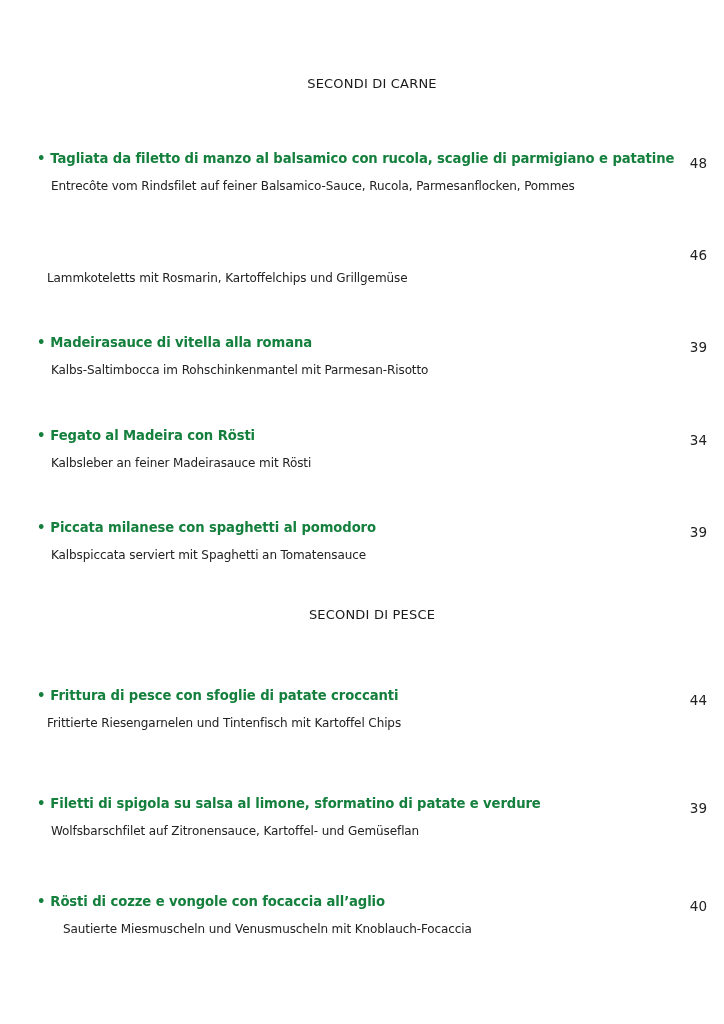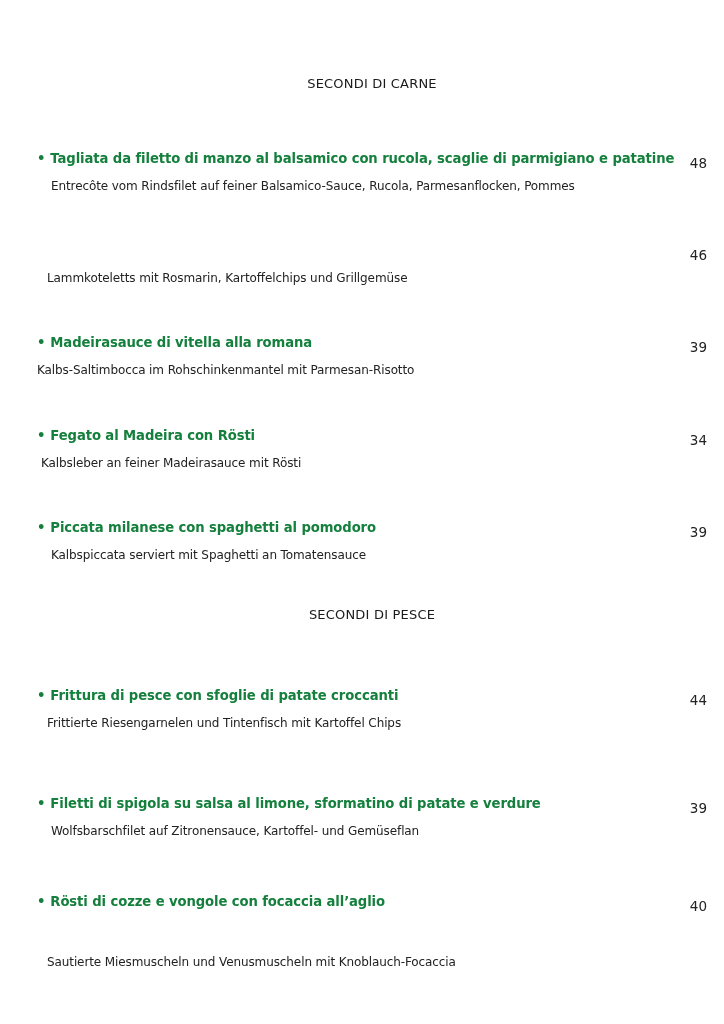--- a/index.html
+++ b/index.html
@@ -80,29 +80,29 @@
 
   <div class="item" style="top:243px;">
     <div class="item-desc" style="left:10px;">Lammkoteletts mit Rosmarin, Kartoffelchips und Grillgemüse</div>
     <div class="item-price">46</div>
   </div>
 
   <div class="item" style="top:335px;">
     <div class="item-name">
       <span class="bullet">•</span><span>Madeirasauce di vitella alla romana</span>
     </div>
-    <div class="item-desc" style="left:0;">Kalbs-Saltimbocca im Rohschinkenmantel mit Parmesan-Risotto</div>
+    <div class="item-desc" style="left:14px;">Kalbs-Saltimbocca im Rohschinkenmantel mit Parmesan-Risotto</div>
     <div class="item-price">39</div>
   </div>
 
   <div class="item" style="top:428px;">
     <div class="item-name">
       <span class="bullet">•</span><span>Fegato al Madeira con Rösti</span>
     </div>
-    <div class="item-desc" style="left:4px;">Kalbsleber an feiner Madeirasauce mit Rösti</div>
+    <div class="item-desc" style="left:14px;">Kalbsleber an feiner Madeirasauce mit Rösti</div>
     <div class="item-price">34</div>
   </div>
 
   <div class="item" style="top:520px;">
     <div class="item-name">
       <span class="bullet">•</span><span>Piccata milanese con spaghetti al pomodoro</span>
     </div>
     <div class="item-desc" style="left:14px;">Kalbspiccata serviert mit Spaghetti an Tomatensauce</div>
     <div class="item-price">39</div>
   </div>
@@ -124,16 +124,16 @@
       <span class="bullet">•</span><span>Filetti di spigola su salsa al limone, sformatino di patate e verdure</span>
     </div>
     <div class="item-desc" style="left:14px;">Wolfsbarschfilet auf Zitronensauce, Kartoffel- und Gemüseflan</div>
     <div class="item-price">39</div>
   </div>
 
   <div class="item" style="top:894px;">
     <div class="item-name">
       <span class="bullet">•</span><span>Rösti di cozze e vongole con focaccia all’aglio</span>
     </div>
-    <div class="item-desc" style="left:10px;margin-top:33px;">Sautierte Miesmuscheln und Venusmuscheln mit Knoblauch-Focaccia</div>
+    <div class="item-desc" style="left:26px;">Sautierte Miesmuscheln und Venusmuscheln mit Knoblauch-Focaccia</div>
     <div class="item-price">40</div>
   </div>
 </div>
 
 </body></html>

